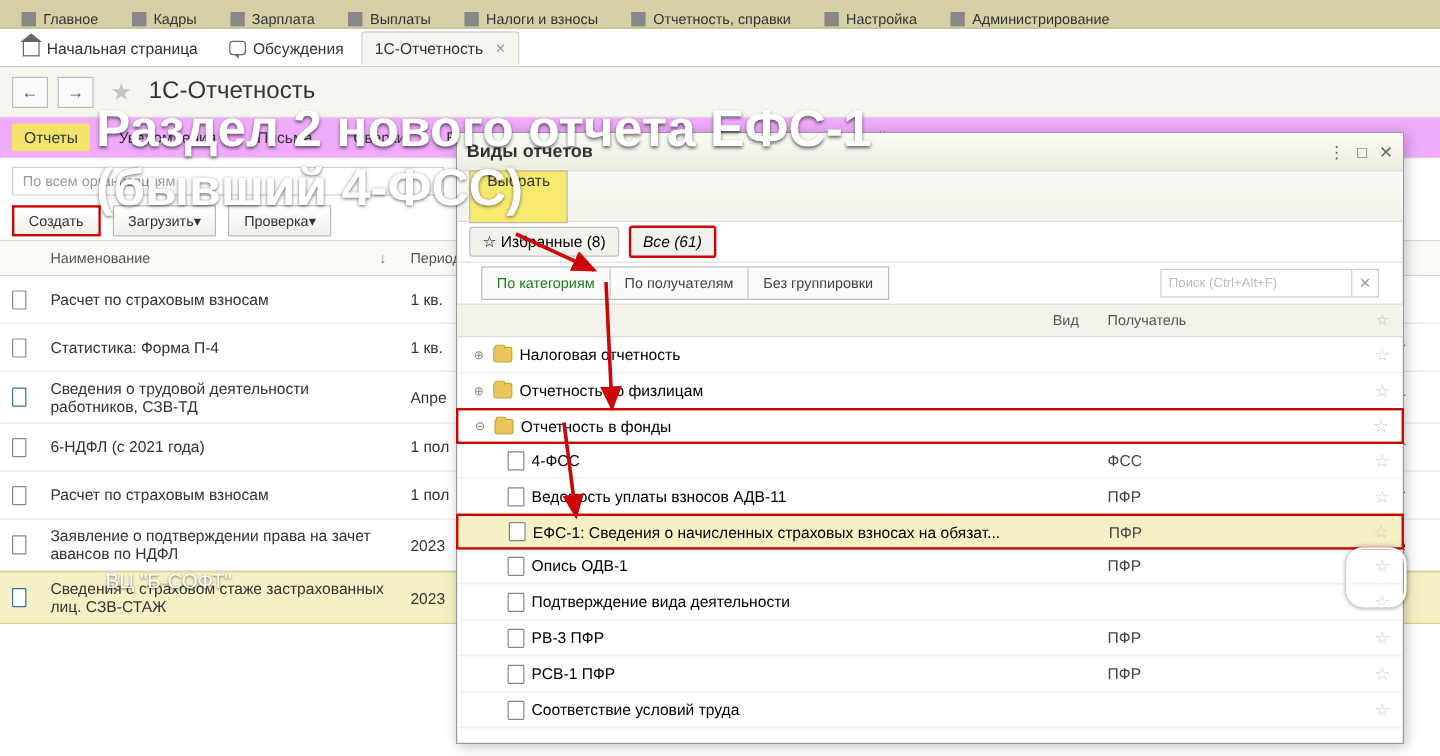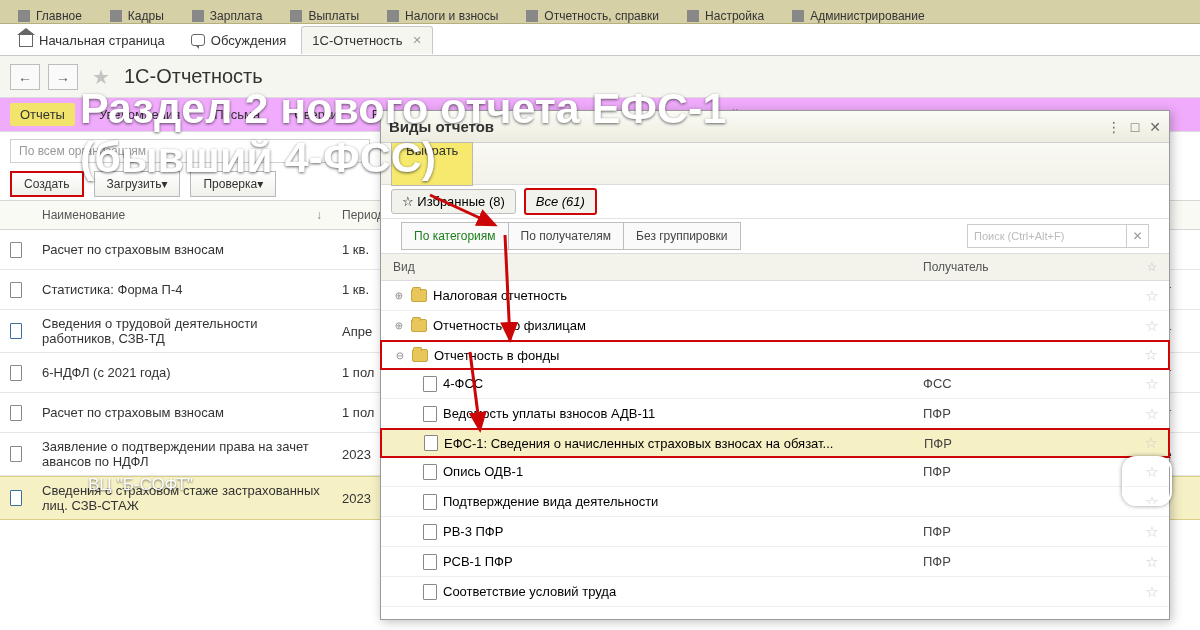--- a/index.html
+++ b/index.html
@@ -72,21 +72,21 @@
   .m-btn{ height:44px; padding:0 14px; border:1px solid #b8b8b8; background:#f6e96d; font-size:13px; color:#333;}
   .fav-tabs{ height:34px; display:flex; align-items:center; padding:0 10px; gap:2px; font-size:13px; border-bottom:1px solid #e2e2e2;}
   .fav-tab{ padding:4px 10px; border:1px solid #bdbdbd; border-radius:3px; background:#f2f2ec; margin-right:6px;}
   .fav-tab.wrap{ border:2px solid #cc0606;font-style:italic;}
   .cat-tabs{ height:34px; display:flex; align-items:center; padding:2px 20px; gap:0; font-size:12px;}
   .cat-tab{ padding:6px 12px; border:1px solid #bdbdbd; border-left:none; background:#fafafa; color:#444;}
   .cat-tab:first-child{border-left:1px solid #bdbdbd; color:#1a7f1a;}
   .search-box{ margin-left:auto; width:160px; height:24px; border:1px solid #ccc; color:#bbb; font-size:11px; display:flex; align-items:center; padding:0 6px;}
   .search-x{ width:22px;height:24px;border:1px solid #ccc;border-left:none;display:flex;align-items:center;justify-content:center;color:#999;font-size:12px;}
   .modal-thead{ display:flex; height:28px; border-top:1px solid #dcdcdc; border-bottom:1px solid #dcdcdc; background:#f3f3ec; font-size:12px; color:#555; align-items:center;}
-  .mth-vid{ flex:0 0 530px; padding:0 12px;}
+  .mth-vid{ flex:0 0 530px; padding:0 12px;text-align:right;}
   .mth-to{ flex:1; padding:0 12px;}
   .mth-star{ flex:0 0 34px; text-align:center; color:#bbb;}
   .tree{ font-size:13px;}
   .tree-row{ display:flex; min-height:30px; align-items:center; border-bottom:1px solid #eee;}
   .tree-row.hi{ border:2px solid #cc0606; margin:-1px;}
   .tree-row.sel{ background:#f6f0c5;}
   .tree-main{ flex:0 0 530px; display:flex; align-items:center; gap:6px; padding-left:12px;}
   .tree-to{ flex:1; padding:0 12px; color:#444;}
   .tree-star{ flex:0 0 34px; text-align:center; color:#cfcfcf; font-size:15px;}
   .indent1{ padding-left:12px;}

